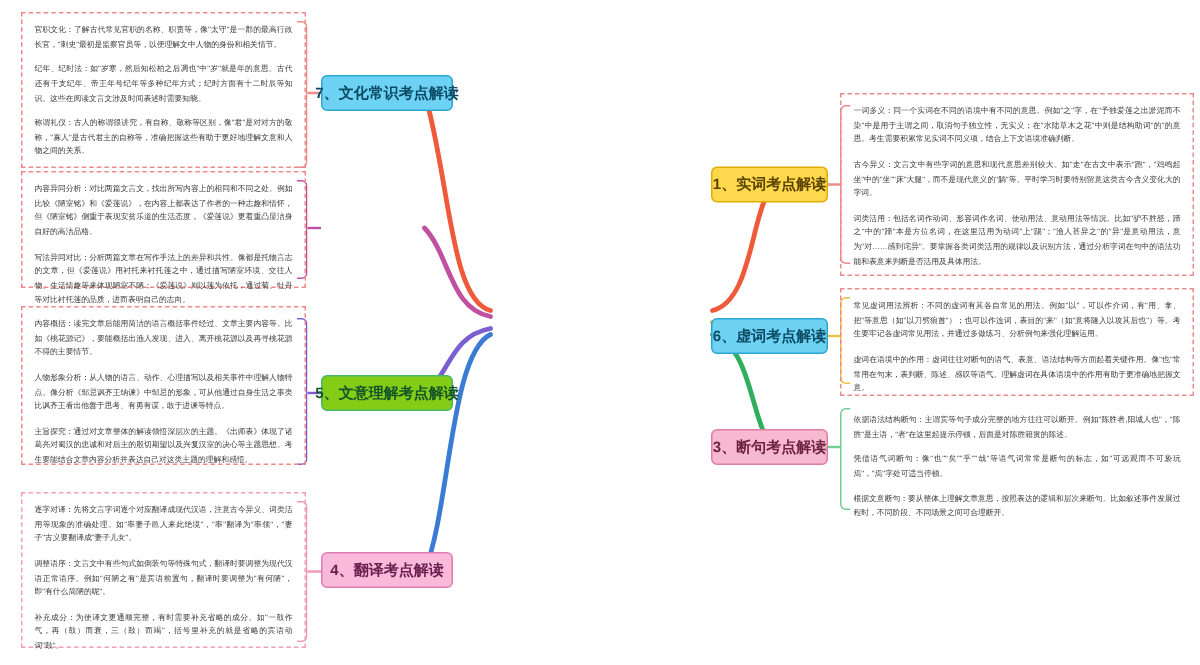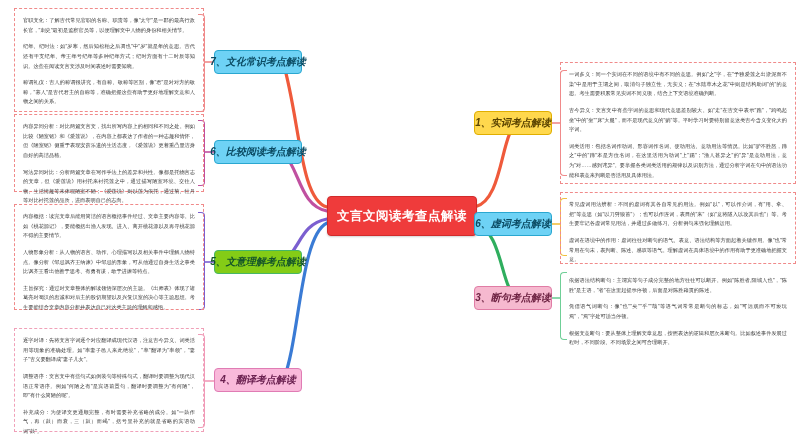--- a/index.html
+++ b/index.html
@@ -19,21 +19,20 @@
     color:#ffffff;font-size:12.5px;font-weight:bold;letter-spacing:.5px;
     box-shadow:0 1px 2px rgba(0,0,0,.18);
   }
 
   
   .topic{
     position:absolute;height:24px;border-radius:4px;border:1px solid;
     display:flex;align-items:center;justify-content:center;
     font-size:10px;font-weight:bold;color:#333;white-space:nowrap;padding:0 8px;
     box-sizing:border-box;
-    font-style:italic;
   }
   .topic.t1{background:#ffd84d;border-color:#e0ae00;color:#5a4300;}
   .topic.t2{background:#6ed2f5;border-color:#2aa7d0;color:#0b4b63;}
   .topic.t3{background:#f6b9cf;border-color:#e07ca5;color:#6e2343;text-align:center;}
   .topic.t4{background:#f9b9da;border-color:#e07cb4;color:#6b2150;}
   .topic.t5{background:#84cc16;border-color:#46b766;color:#14542a;}
   .topic.t6{background:#6ed2f5;border-color:#2aa7d0;color:#0b4b63;}
   .topic.t7{background:#6ed2f5;border-color:#2aa7d0;color:#0b4b63;}
 
   
@@ -71,23 +70,20 @@
     <path d="M327,211 C300,206 300,170 283,152" fill="none" stroke="#c050a0" stroke-width="3.2" stroke-linecap="round"></path>
     <path d="M327,219 C300,224 300,250 283,262" fill="none" stroke="#7b5fd0" stroke-width="3.2" stroke-linecap="round"></path>
     <path d="M327,223 C300,236 300,340 283,381" fill="none" stroke="#3a7bd5" stroke-width="3.2" stroke-linecap="round"></path>
 
     <path d="M214,62 L205,62" fill="none" stroke="#ef8a8a" stroke-width="1.6"></path>
     <path d="M214,152 L205,152" fill="none" stroke="#c050a0" stroke-width="1.6"></path>
     <path d="M214,262 L205,262" fill="none" stroke="#7b5fd0" stroke-width="1.6"></path>
     <path d="M214,381 L205,381" fill="none" stroke="#f09ab8" stroke-width="1.6"></path>
   </svg>
 
-  <div class="center-node">
-    <span>文言文阅读考查点解读</span>
-  </div>
 
   <div class="topic t1" style="left:474px;top:111px;width:78px;">
     <span>1、实词考点解读</span>
   </div>
   <div class="bracket left" style="left:560px;top:70px;height:106px;border-color:#ef8a8a;"></div>
   <div class="panel dashed-red" style="left:560px;top:62px;width:236px;height:122px;">
     <p class="para">一词多义：同一个实词在不同的语境中有不同的意思。例如"之"字，在"予独爱莲之出淤泥而不染"中是用于主谓之间，取消句子独立性，无实义；在"水陆草木之花"中则是结构助词"的"的意思。考生需要积累常见实词不同义项，结合上下文语境准确判断。</p>
     <p class="para">古今异义：文言文中有些字词的意思和现代意思差别较大。如"走"在古文中表示"跑"，"鸡鸣起坐"中的"坐""床"大腿"，而不是现代意义的"躺"等。平时学习时要特别留意这类古今含义变化大的字词。</p>
     <p class="para">词类活用：包括名词作动词、形容词作名词、使动用法、意动用法等情况。比如"驴不胜怒，蹄之"中的"蹄"本是方位名词，在这里活用为动词"上"踢"；"渔人甚异之"的"异"是意动用法，意为"对……感到诧异"。要掌握各类词类活用的规律以及识别方法，通过分析字词在句中的语法功能和表意来判断是否活用及具体用法。</p>
   </div>
@@ -114,23 +110,20 @@
   <div class="topic t7" style="left:214px;top:50px;width:88px;">
     <span>7、文化常识考点解读</span>
   </div>
   <div class="bracket right" style="left:198px;top:14px;height:98px;border-color:#ef8a8a;"></div>
   <div class="panel dashed-red" style="left:14px;top:8px;width:190px;height:104px;">
     <p class="para">官职文化：了解古代常见官职的名称、职责等，像"太守"是一郡的最高行政长官，"刺史"最初是监察官员等，以便理解文中人物的身份和相关情节。</p>
     <p class="para">纪年、纪时法：如"岁寒，然后知松柏之后凋也"中"岁"就是年的意思。古代还有干支纪年、帝王年号纪年等多种纪年方式；纪时方面有十二时辰等知识。这些在阅读文言文涉及时间表述时需要知晓。</p>
     <p class="para">称谓礼仪：古人的称谓很讲究，有自称、敬称等区别，像"君"是对对方的敬称，"寡人"是古代君主的自称等，准确把握这些有助于更好地理解文意和人物之间的关系。</p>
   </div>
 
-  <div class="topic t6" style="left:214px;top:140px;width:88px;">
-    <span>6、比较阅读考点解读</span>
-  </div>
   <div class="bracket right" style="left:198px;top:120px;height:66px;border-color:#c050a0;"></div>
   <div class="panel dashed-red" style="left:14px;top:114px;width:190px;height:78px;">
     <p class="para">内容异同分析：对比两篇文言文，找出所写内容上的相同和不同之处。例如比较《陋室铭》和《爱莲说》，在内容上都表达了作者的一种志趣和情怀，但《陋室铭》侧重于表现安贫乐道的生活态度，《爱莲说》更着重凸显洁身自好的高洁品格。</p>
     <p class="para">写法异同对比：分析两篇文章在写作手法上的差异和共性。像都是托物言志的文章，但《爱莲说》用衬托来衬托莲之中，通过描写陋室环境、交往人物、生活情趣等来体现陋室不陋；《爱莲说》则以莲为依托，通过菊、牡丹等对比衬托莲的品质，进而表明自己的志向。</p>
   </div>
 
   <div class="topic t5" style="left:214px;top:250px;width:88px;">
     <span>5、文意理解考点解读</span>
   </div>
   <div class="bracket right" style="left:198px;top:212px;height:98px;border-color:#7b5fd0;"></div>

